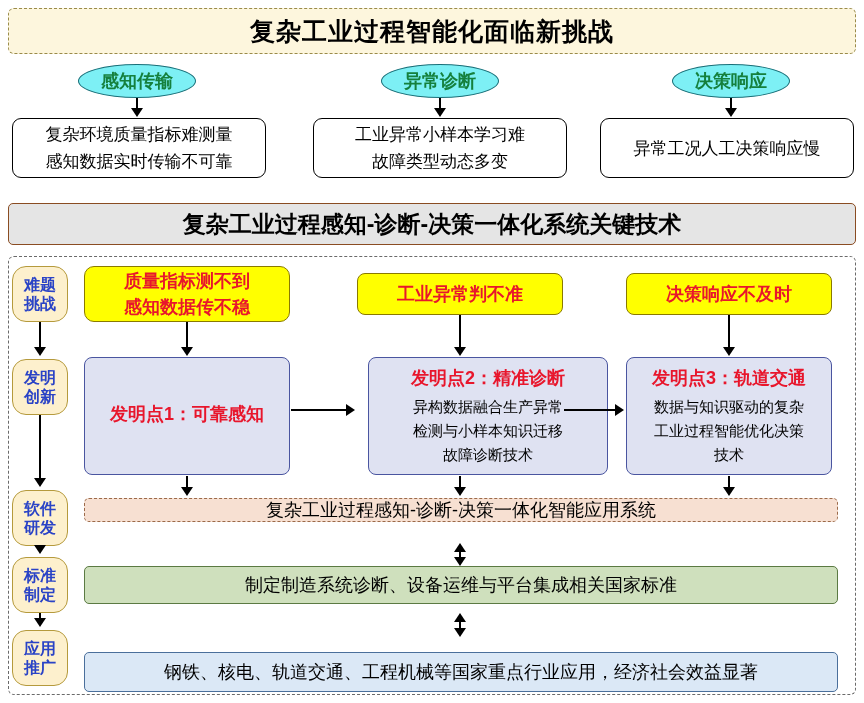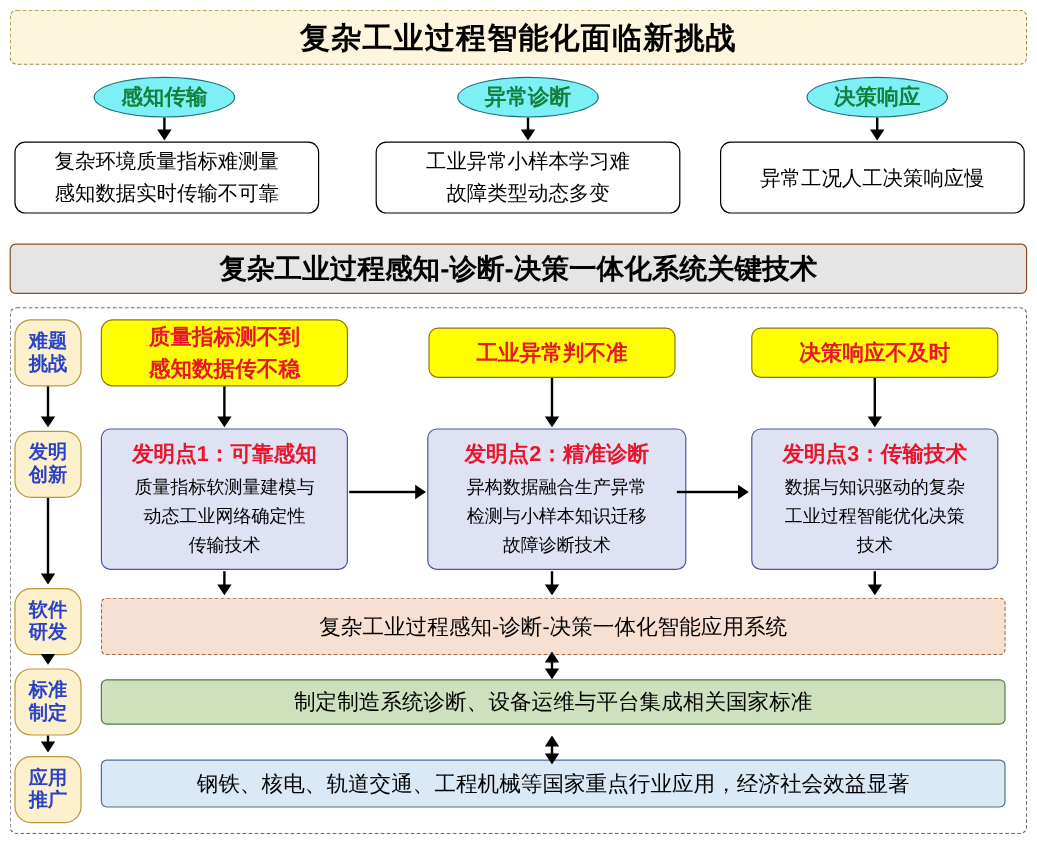--- a/index.html
+++ b/index.html
@@ -143,34 +143,34 @@
 
   
   .wide {
     left: 84px;
     width: 754px;
     font-size: 18px;
     color: #000;
   }
   .row-app {
     top: 498px;
-    height: 48px;
+    height: 24px;
     background: #f7e0d2;
     border: 1.3px dashed #9b6a4a;
     border-radius: 5px;
   }
   .row-std {
     top: 566px;
     height: 38px;
     background: #cfe0bd;
     border: 1.3px solid #5b7a43;
     border-radius: 5px;
   }
   .row-promo {
-    top: 633px;
+    top: 652px;
     height: 40px;
     background: #dbe8f6;
     border: 1.3px solid #4a6f9b;
     border-radius: 5px;
   }
 
   
   .vline {
     background: #000;
     width: 2px;
@@ -277,38 +277,33 @@
 
   <div class="abs vline" style="left:186px; top:322px; height:26px;"></div>
   <div class="abs arrowhead-down" style="left:181px; top:347px;"></div>
   <div class="abs vline" style="left:459px; top:315px; height:33px;"></div>
   <div class="abs arrowhead-down" style="left:454px; top:347px;"></div>
   <div class="abs vline" style="left:728px; top:315px; height:33px;"></div>
   <div class="abs arrowhead-down" style="left:723px; top:347px;"></div>
 
   <div class="abs inv ctr" style="left:84px; top:357px; width:206px;">
     <div class="inv-title">发明点1：可靠感知</div>
-    <div class="inv-body">
-      <div>质量指标软测量建模与</div>
-      <div>动态工业网络确定性</div>
-      <div>传输技术</div>
-    </div>
-  </div>
-
-  <div class="abs inv ctr" style="left:356px; top:357px; width:216px;">
+  </div>
+
+  <div class="abs inv ctr" style="left:368px; top:357px; width:240px;">
     <div class="inv-title">发明点2：精准诊断</div>
     <div class="inv-body">
       <div>异构数据融合生产异常</div>
       <div>检测与小样本知识迁移</div>
       <div>故障诊断技术</div>
     </div>
   </div>
 
   <div class="abs inv ctr" style="left:626px; top:357px; width:206px;">
-    <div class="inv-title">发明点3：传输技术</div>
+    <div class="inv-title">发明点3：轨道交通</div>
     <div class="inv-body">
       <div>数据与知识驱动的复杂</div>
       <div>工业过程智能优化决策</div>
       <div>技术</div>
     </div>
   </div>
 
   <div class="abs hline" style="left:291px; top:409px; width:56px;"></div>
   <div class="abs arrowhead-right" style="left:346px; top:404px;"></div>
   <div class="abs hline" style="left:564px; top:409px; width:52px;"></div>

